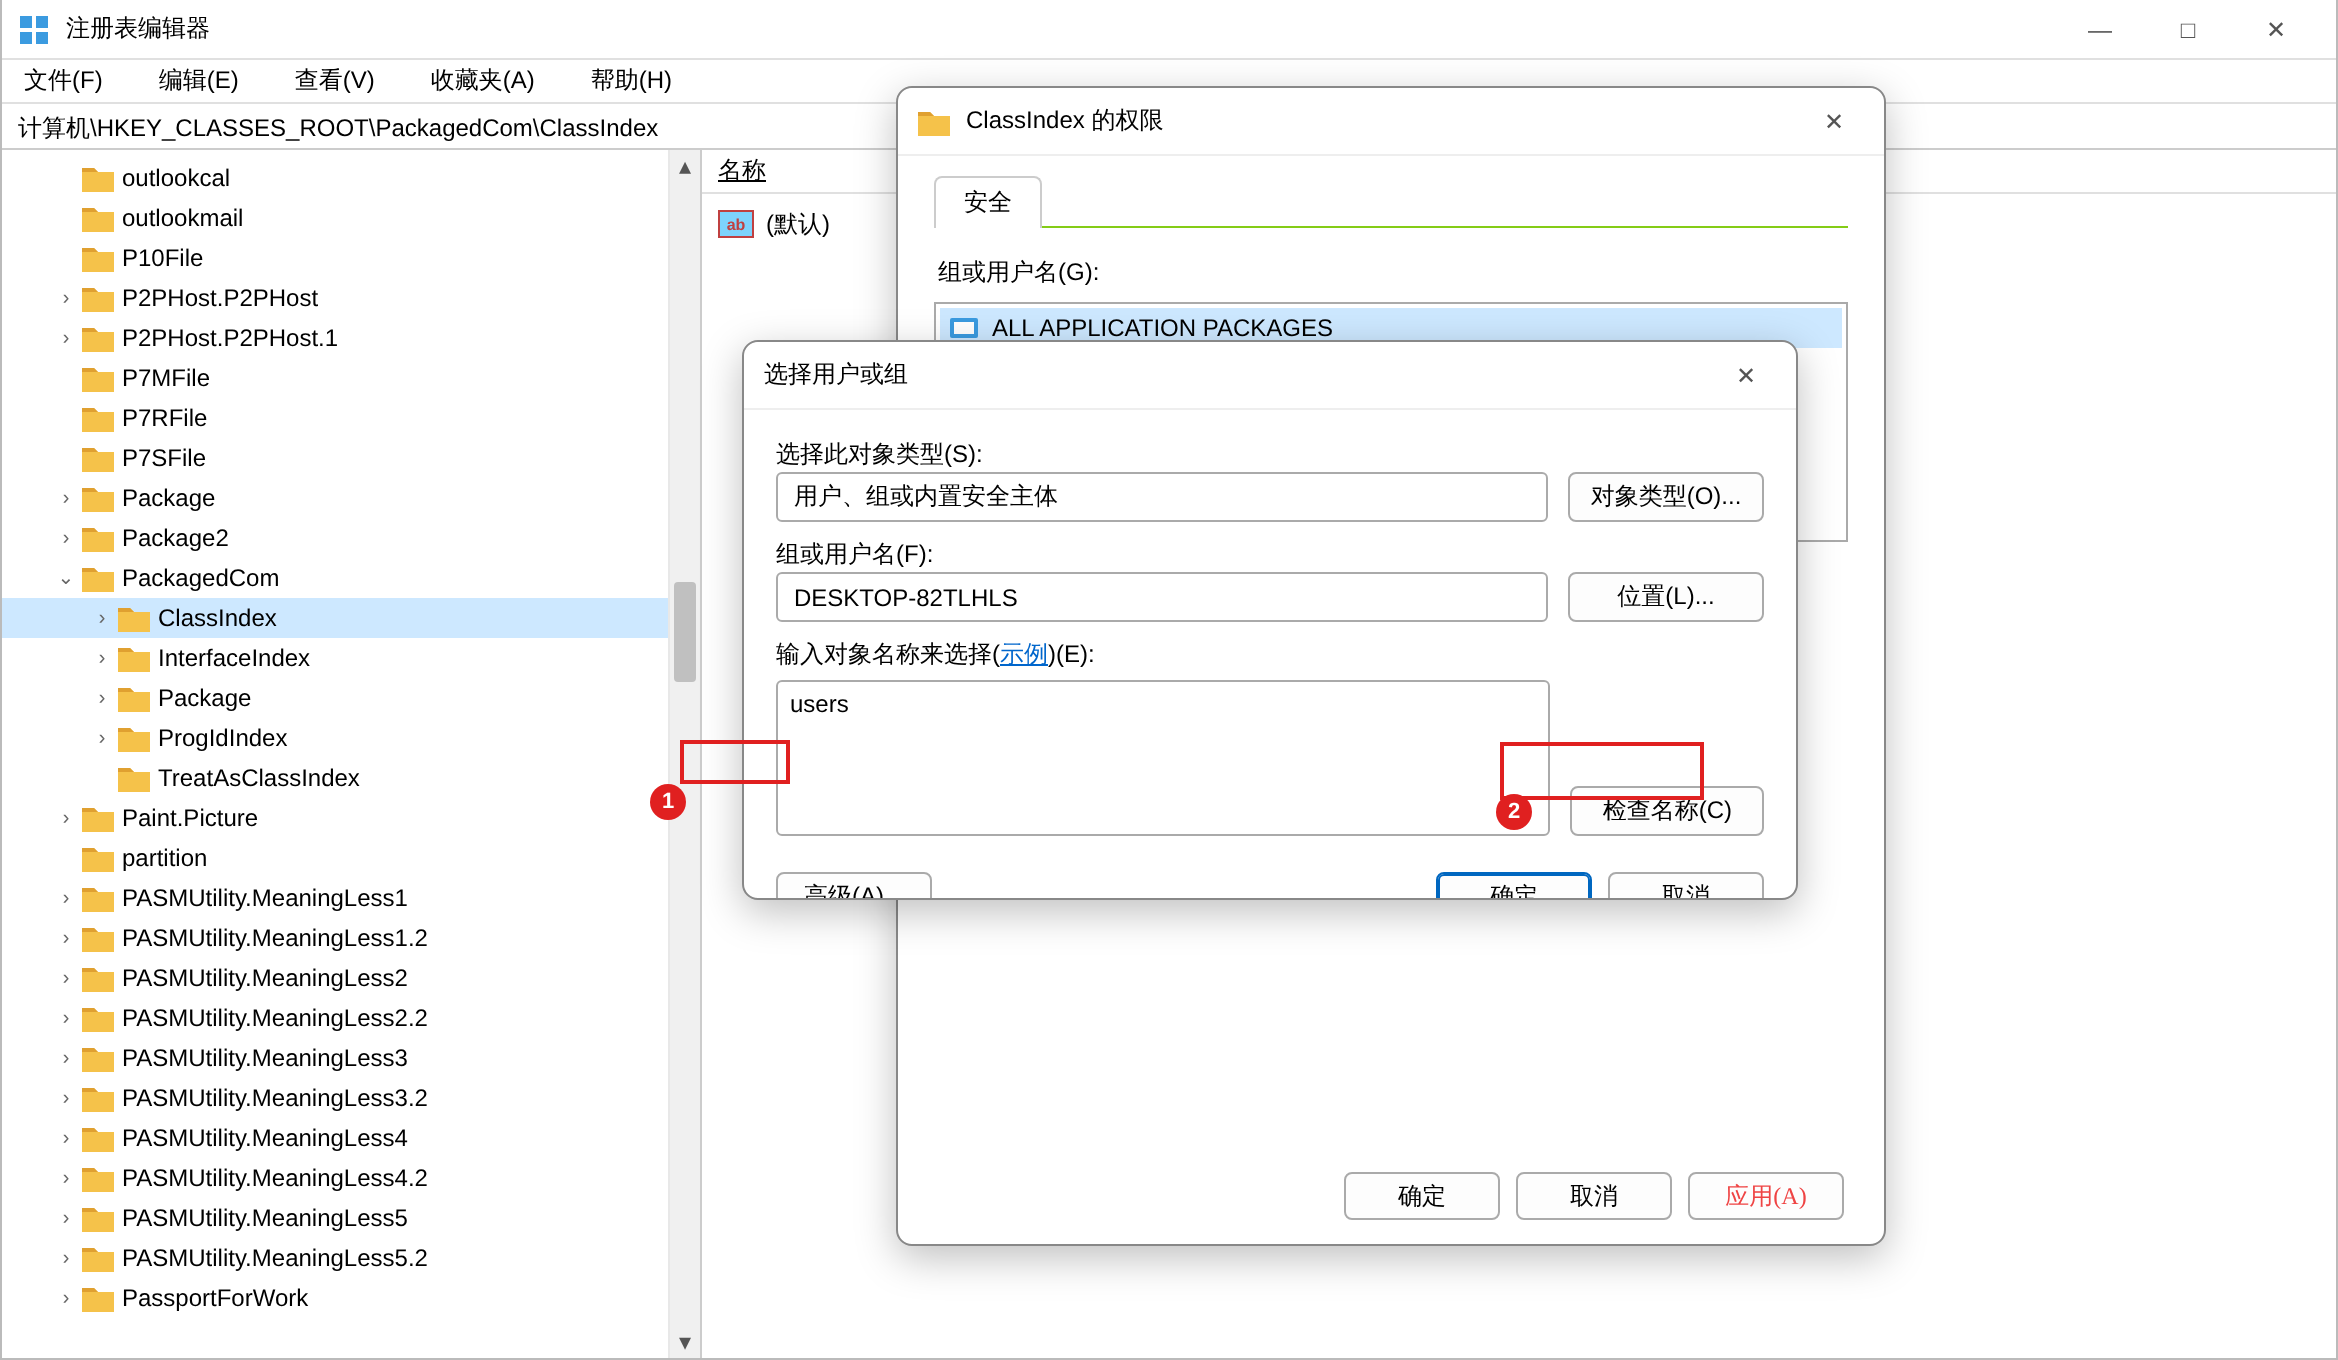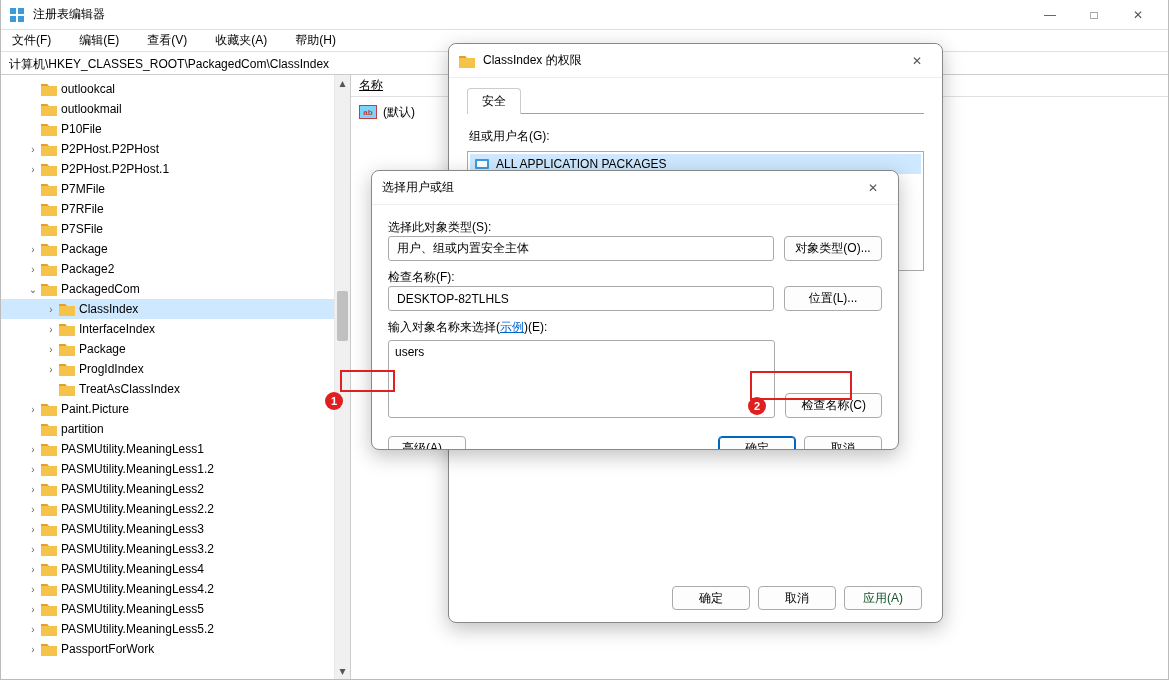--- a/index.html
+++ b/index.html
@@ -188,21 +188,21 @@
   .btn {
     min-width: 78px;
     height: 24px;
     border:1px solid #aaa;
     border-radius: 4px;
     background:#fdfdfd;
     display:flex; align-items:center; justify-content:center;
     font-size:12px;
     padding:0 10px;
   }
-  .btn.disabled { color:#14532d; }
+  .btn.disabled { color:#ef4444;font-family:Liberation Serif, serif; }
   .btn.focus { border-color:#0067c0; box-shadow:0 0 0 1px #0067c0 inset; }
   
   .dlg-select {
     left: 333px; top: 170px;
     width: 528px; height: 280px; margin-left: 37px;
   }
   .dlg-select .dlg-body { padding: 14px 16px; }
   .field-row { display:flex; align-items:center; gap:10px; margin-bottom:6px;justify-content:center; }
   .field-label { font-size:12px; }
   .readonly-box {
@@ -649,21 +649,21 @@
   </div>
   <div class="dlg-body">
     <div class="field-label">选择此对象类型(S):</div>
     <div class="field-row">
       <div class="readonly-box">
         <span>用户、组或内置安全主体</span>
       </div>
       <div class="side-btn">对象类型(O)...</div>
     </div>
 
-    <div class="field-label" style="margin-top:8px">检查名称(F):</div>
+    <div class="field-label" style="margin-top:8px">组或用户名(F):</div>
     <div class="field-row">
       <div class="readonly-box">
         <span>DESKTOP-82TLHLS</span>
       </div>
       <div class="side-btn">位置(L)...</div>
     </div>
 
     <div class="field-label" style="margin-top:8px">
       <span>输入对象名称来选择(</span><span class="link">示例</span><span>)(E):</span>
     </div>

